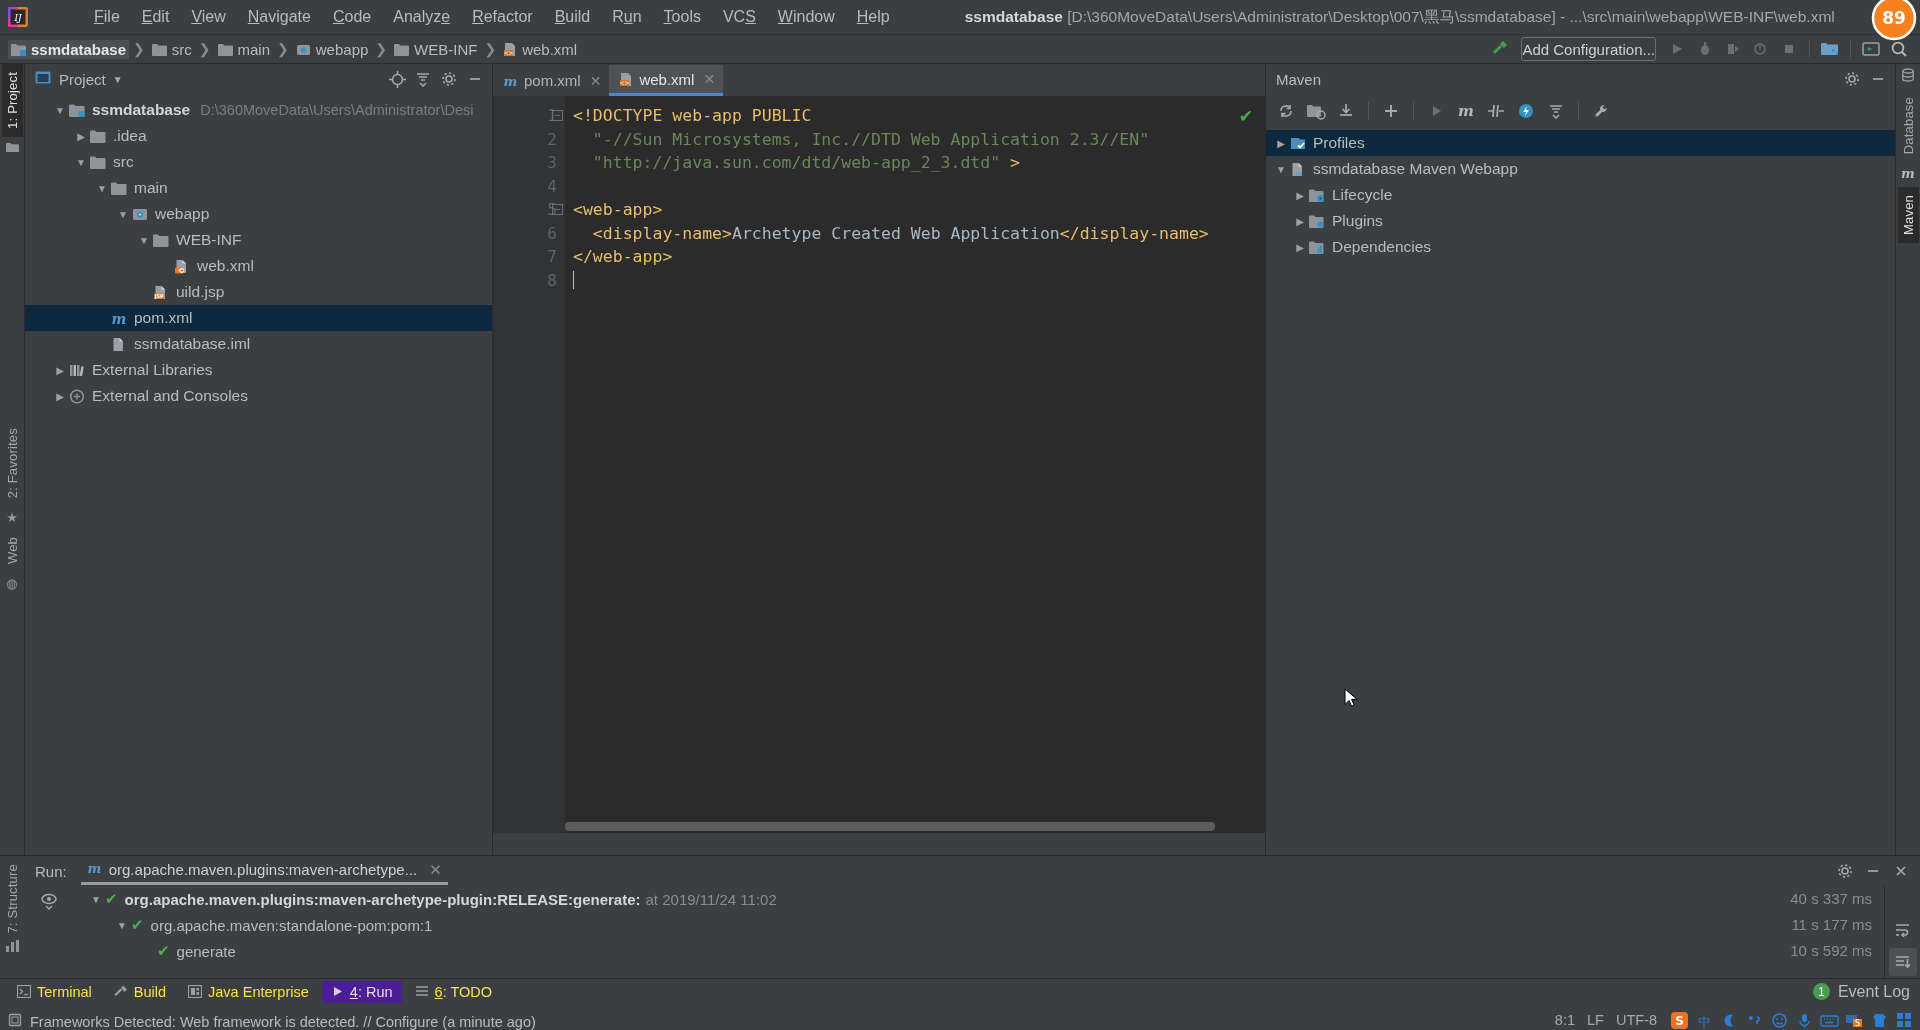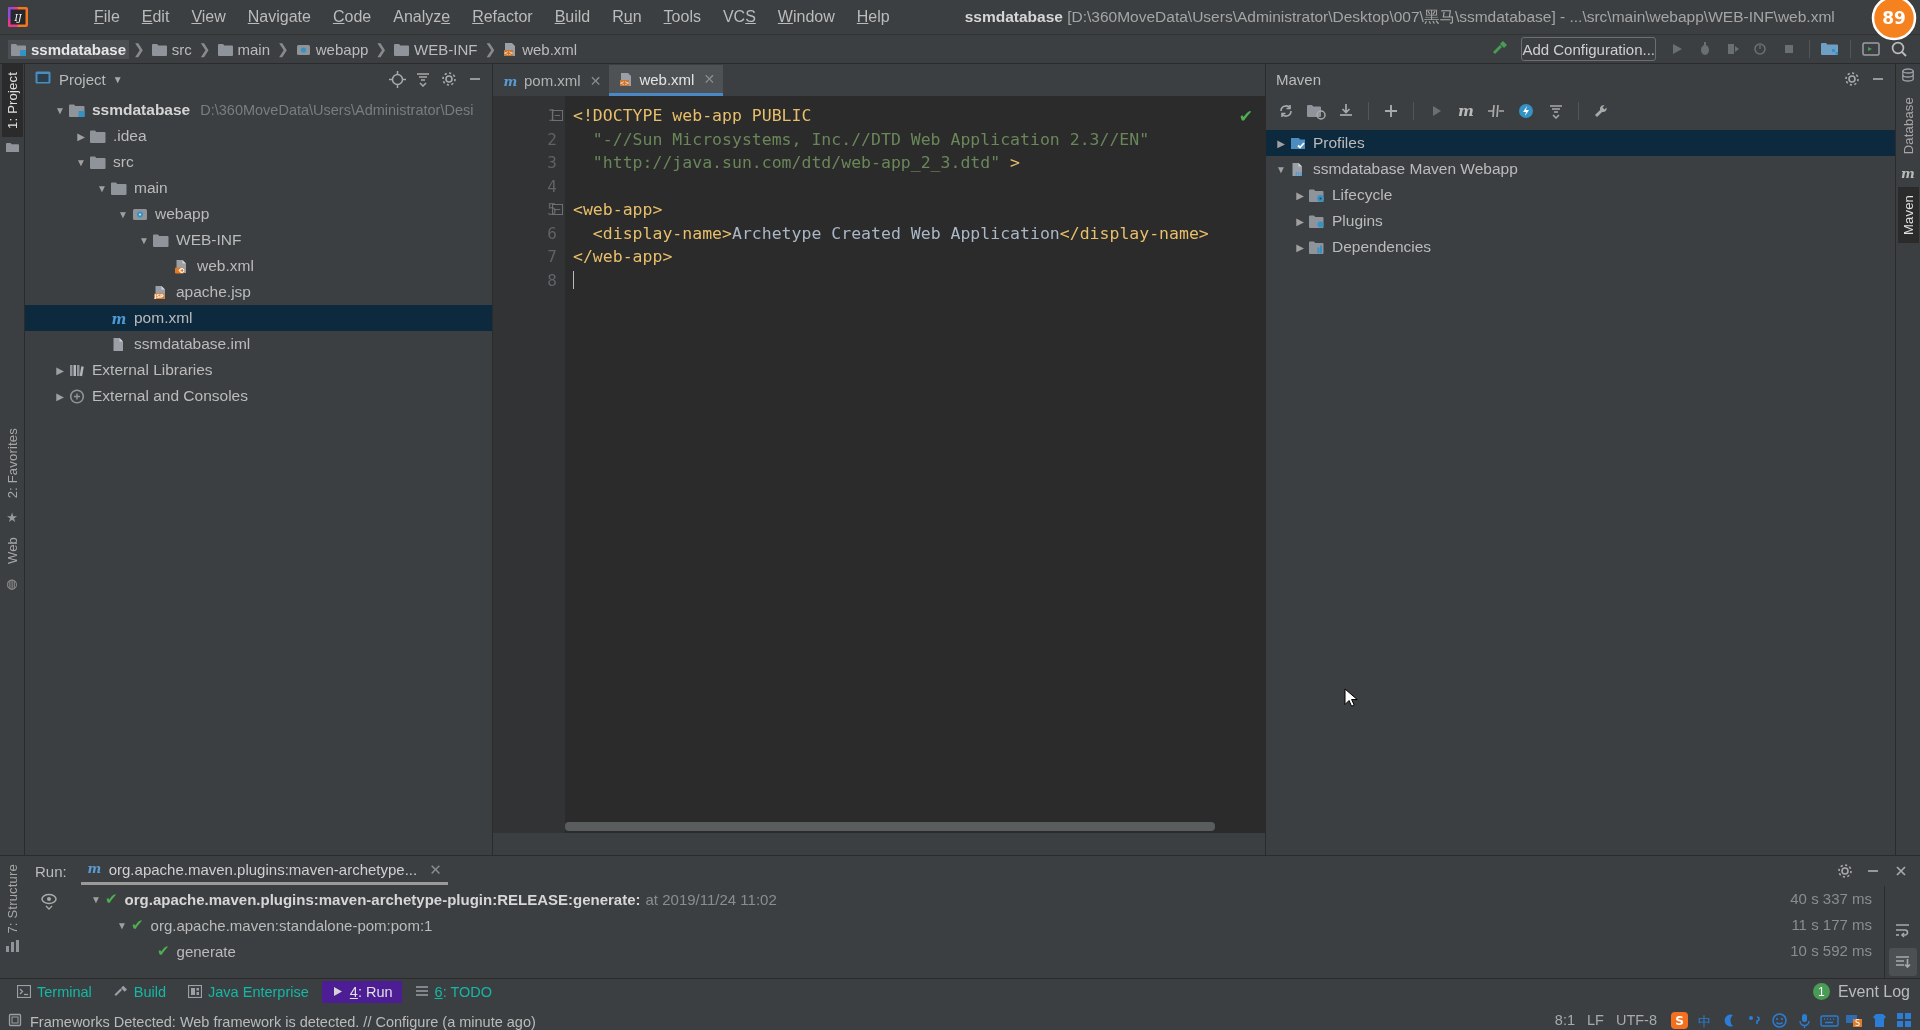--- a/index.html
+++ b/index.html
@@ -134,21 +134,21 @@
   .rrow .b{font-weight:bold;color:#d6d6d6;}
   .rrow .dim{color:#8a8d8f;font-weight:normal;margin-left:5px;}
   .runtimes{width:150px;flex:0 0 150px;text-align:right;padding-right:12px;color:#8a8d8f;font-size:15px;}
   .runtimes div{height:26px;line-height:26px;}
   .runrightstrip{width:36px;flex:0 0 36px;display:flex;flex-direction:column;align-items:center;padding-top:30px;gap:4px;border-left:1px solid #2b2b2b;}
   .rsb{width:28px;height:28px;display:flex;align-items:center;justify-content:center;color:#a9a9a9;}
   .rsb.on{background:#4c5052;border-radius:3px;}
 
   
   .toolbtm { height:26px; flex:0 0 26px; background:#3c3f41; display:flex; align-items:center; border-top:1px solid #2b2b2b; padding-left:8px;}
-  .btab{display:flex;align-items:center;font-size:14.5px;color:#14b8a6;padding:3px 9px;margin-right:4px;}
+  .btab{display:flex;align-items:center;font-size:14.5px;color:#fde047;padding:3px 9px;margin-right:4px;}
   .btab.active{background:#4c1d95;color:#e0e0e0;}
   .btab .ic{margin-right:6px;display:flex;}
   .btab u{text-decoration:underline;}
   .btmright{margin-left:auto;display:flex;align-items:center;padding-right:10px;gap:8px;}
   .evtbadge{background:#499c54;color:#fff;border-radius:50%;width:17px;height:17px;display:flex;align-items:center;justify-content:center;font-size:12px;}
 
   .statusbar{height:26px;flex:0 0 26px;background:#3c3f41;display:flex;align-items:flex-end;padding-left:8px;font-size:14.5px;color:#bbbbbb;}
   .statusbar .sicon{margin-right:8px;color:#9a9a9a;}
   .statusright{margin-left:auto;display:flex;align-items:center;gap:12px;padding-right:6px;color:#a9a9a9;}
   .tray{display:flex;align-items:center;gap:5px;}
@@ -453,21 +453,21 @@
             <span style="display: inline-block; flex: 0 0 auto; width: 112px;"></span>
             <span class="arrow"></span>
             <span class="ticon">
               <svg width="16" height="15" viewBox="0 0 16 15">
                 <path d="M2.5 1h6l3.5 3.5V14h-9.5z" fill="#9aa0a6"></path>
                 <path d="M8.5 1l3.5 3.5h-3.5z" fill="#cfd3d6"></path>
                 <rect x="1" y="8.5" width="10.5" height="5.5" rx="1" fill="#e07b29"></rect>
                 <text x="6.2" y="13" font-size="5" fill="#ffffff" text-anchor="middle" font-family="DejaVu Sans, sans-serif" font-weight="bold">JSP</text>
               </svg>
             </span>
-            <span class="tlabel">apache.jsp</span>
+            <span class="tlabel">uild.jsp</span>
           </div>
           <div class="trow sel">
             <span style="display: inline-block; flex: 0 0 auto; width: 70px;"></span>
             <span class="arrow"></span>
             <span class="ticon">
               <svg width="16" height="15" viewBox="0 0 16 15">
                 <text x="8" y="13" font-size="14" fill="#4d9ad4" text-anchor="middle" font-family="DejaVu Serif, serif" font-style="italic" font-weight="bold">m</text>
               </svg>
             </span>
             <span class="tlabel">pom.xml</span>

